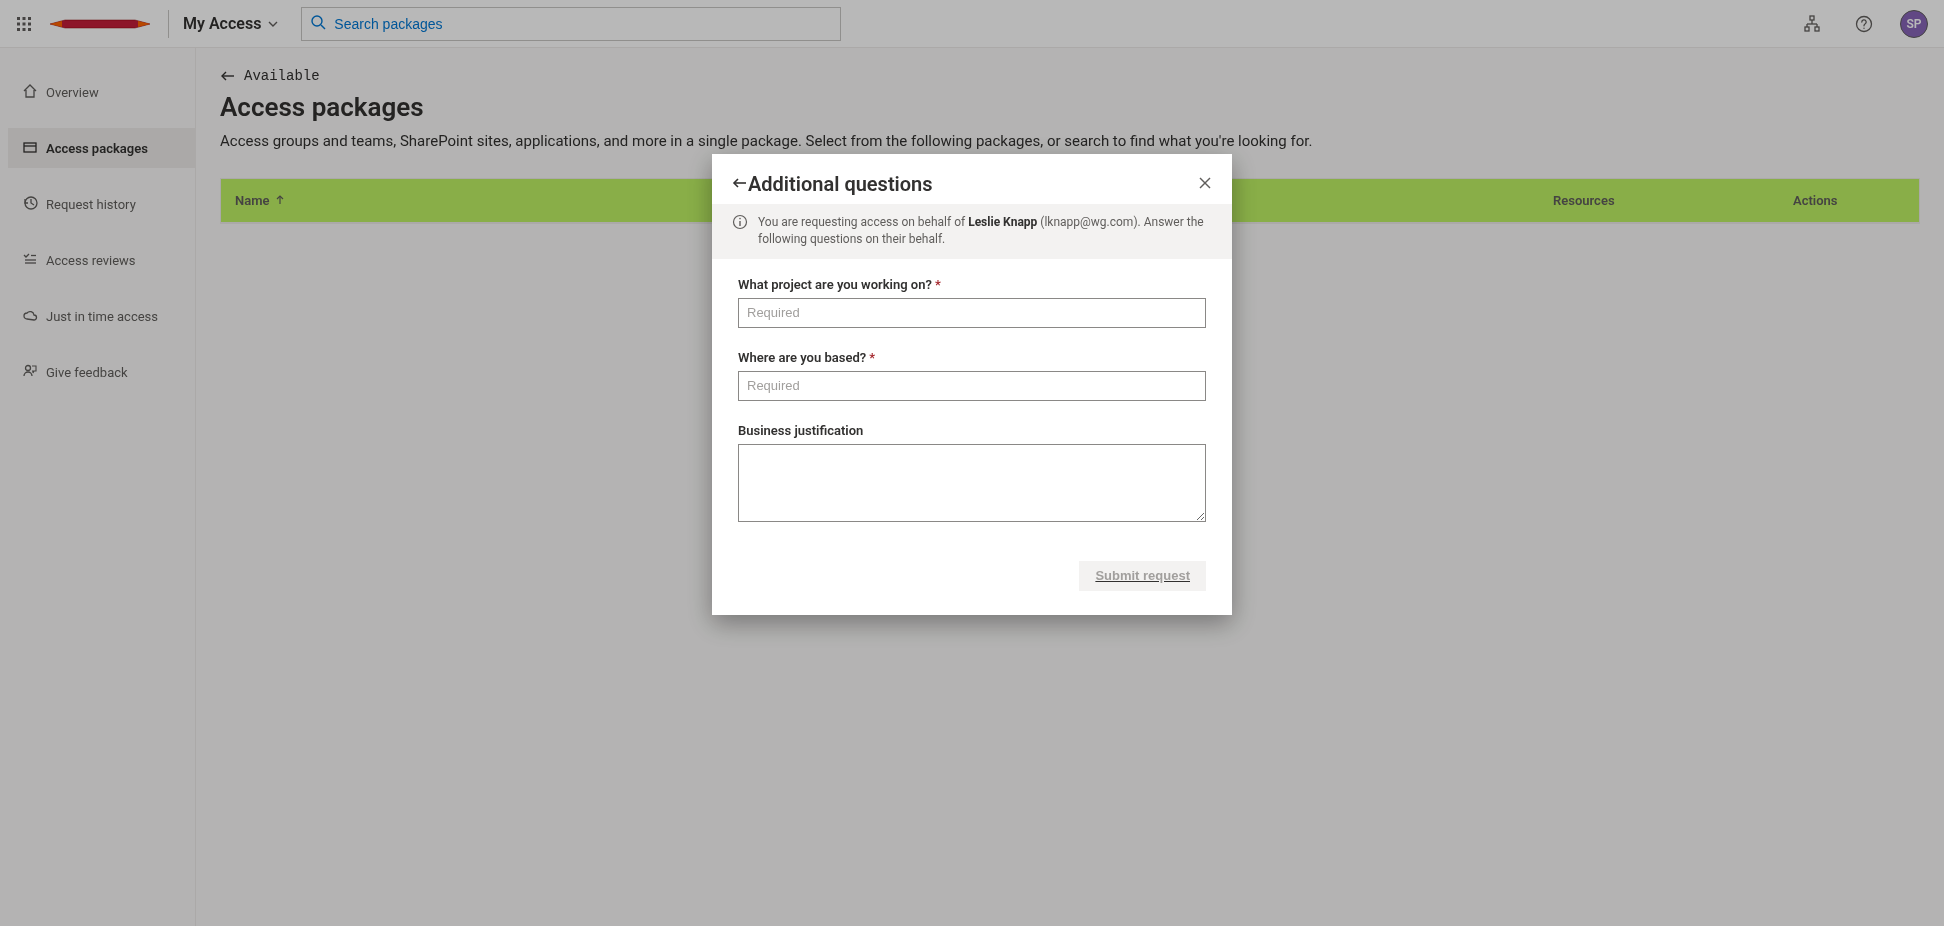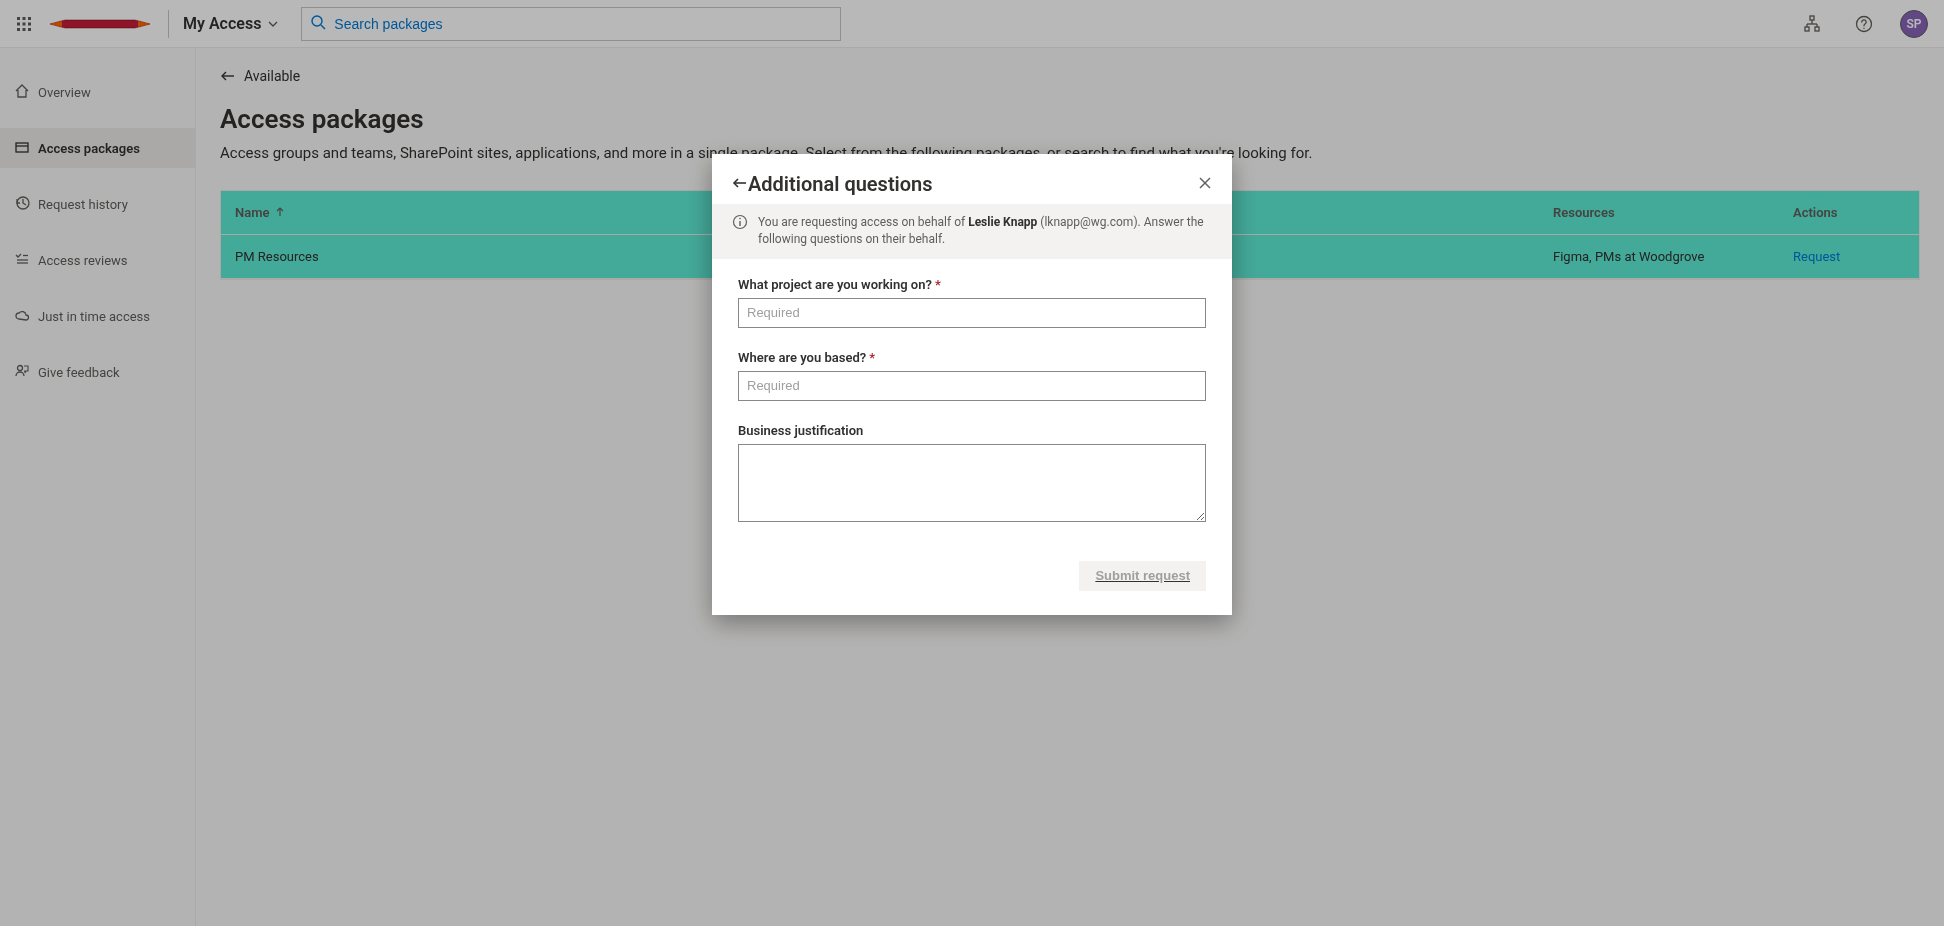--- a/index.html
+++ b/index.html
@@ -64,43 +64,45 @@
     font-size: 12px; font-weight: 600;
     border: 1px solid #605e5c;
     cursor: pointer;
   }
   
   .layout { display: flex; height: calc(100% - 48px); }
   .sidebar {
     width: 196px; background: #faf9f8;
     border-right: 1px solid #edebe9;
     padding-top: 24px;
+    padding-left: 8px;
   }
   .sitem {
     display: flex; align-items: center; gap: 8px;
     height: 40px; padding: 0 14px;
     font-size: 13px; color: #605e5c;
     margin-bottom: 16px;
     cursor: pointer;
   }
   .sitem.active { background: #edebe9; color: #323130; font-weight: 600; }
   .sitem .sic svg { width: 16px; height: 16px; stroke: currentColor; fill: none; }
   .sitem:not(.active) { margin-bottom: 16px; }
   
   .main { flex: 1; padding: 20px 24px 24px 24px; overflow: auto; }
   .back-link {
     display: inline-flex; align-items: center; gap: 8px;
     color: #323130; font-size: 14px; cursor: pointer;
-    margin-bottom: 20px;
+    margin-bottom: 8px;
+    font-family: Liberation Mono, monospace;
   }
   .back-link svg { width: 16px; height: 16px; stroke: #323130; fill: none; }
   .page-title { font-size: 26px; font-weight: 600; margin-top: 0; }
   .page-desc { font-size: 15px; color: #323130; margin-top: 10px; }
   
-  .tbl { margin-top: 28px; border: 1px solid #edebe9; background: #5eead4; }
+  .tbl { margin-top: 28px; border: 1px solid #edebe9; background: #bef264; }
   .trow { display: grid; grid-template-columns: 1fr 560px 240px 140px; align-items: center; }
   .thead { height: 44px; border-bottom: 1px solid #edebe9; font-size: 13px; font-weight: 600; color: #605e5c; }
   .thead > div { padding: 0 14px; display: flex; align-items: center; gap: 6px; height: 100%; }
   .thead .sort svg { width: 10px; height: 10px; stroke: #605e5c; fill:none; }
   .tbody-row { height: 44px; font-size: 13px; border-bottom: 1px solid #edebe9; }
   .tbody-row > div { padding: 0 14px; }
   .link { color: #0078d4; cursor: pointer; }
   
   .overlay {
     position: fixed; inset: 0;
@@ -293,26 +295,20 @@
               </svg></span>
         </div>
         <div></div>
         <div>
             <span>Resources</span>
           </div>
         <div>
             <span>Actions</span>
           </div>
       </div>
-      <div class="trow tbody-row">
-        <div>PM Resources</div>
-        <div></div>
-        <div>Figma, PMs at Woodgrove</div>
-        <div><span class="link">Request</span></div>
-      </div>
     </div>
   </div>
 </div>
 
 <div class="overlay">
   <div class="dialog">
     <div class="dlg-header">
       <span class="hback">
         <svg viewBox="0 0 16 16">
             <line x1="14" y1="8" x2="2" y2="8" stroke-width="1.6"></line>

